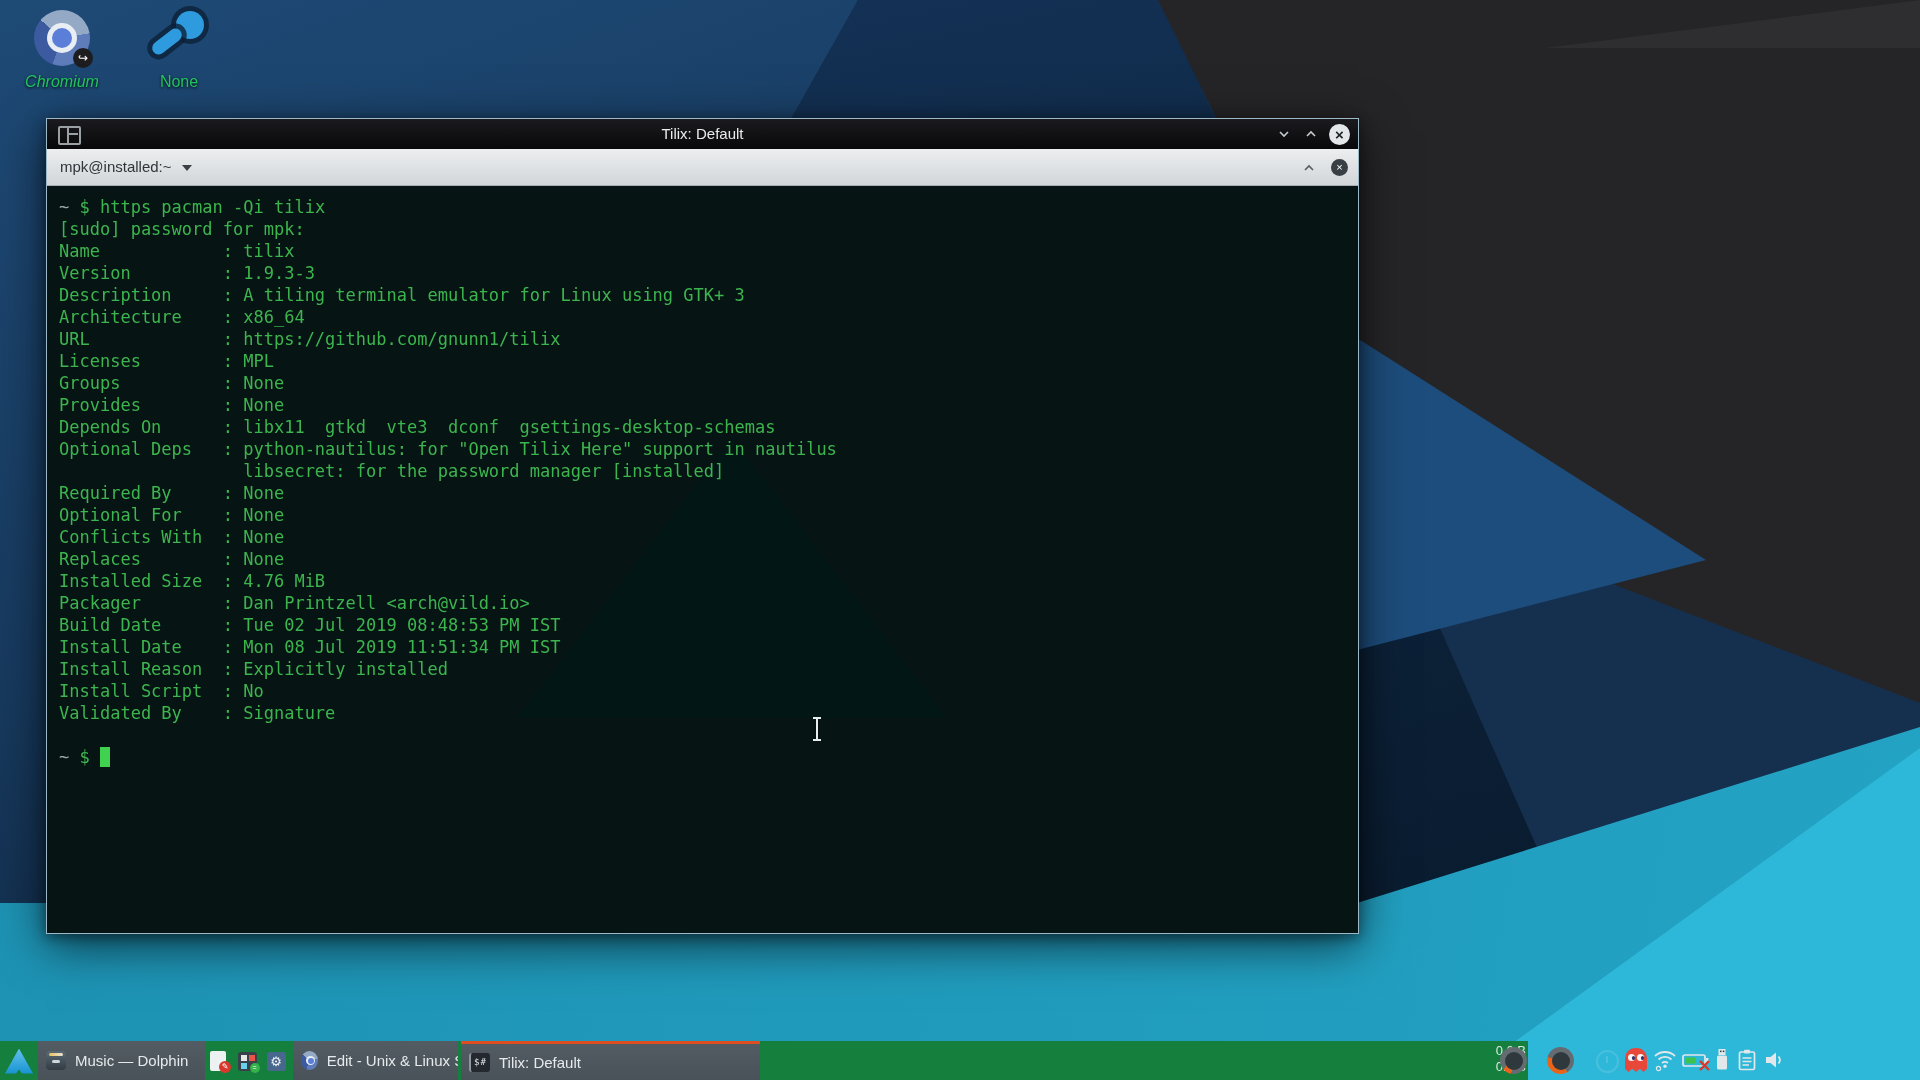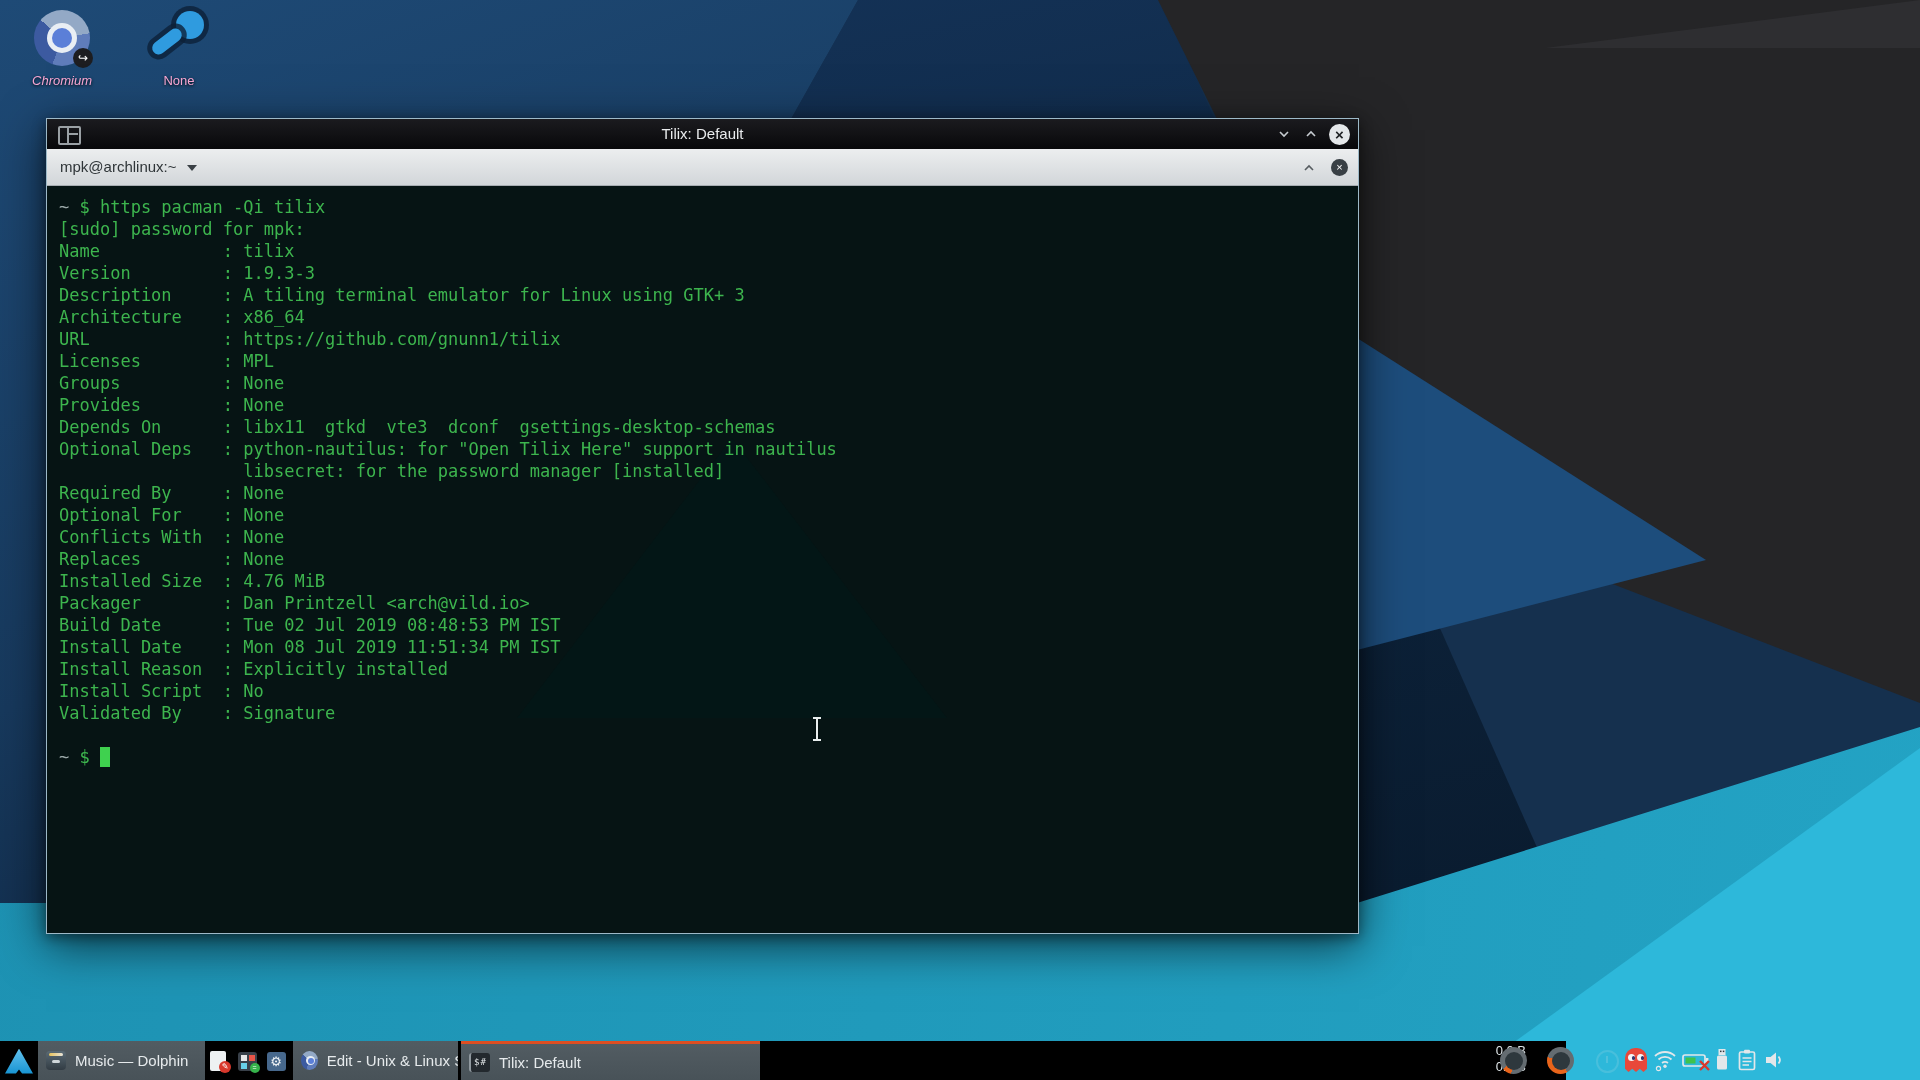--- a/index.html
+++ b/index.html
@@ -13,21 +13,21 @@
     clip-path:polygon(858px 0,1162px 0,1640px 1080px,250px 1080px);}
   .wp-charcoal{background:#252527;clip-path:polygon(1158px 0,1920px 0,1920px 703px,1408px 505px);}
   .wp-charcoal-facet{background:#2e2e31;clip-path:polygon(1545px 48px,1920px 0,1920px 48px);}
   .wp-wedge{background:#1d4d7c;clip-path:polygon(1357px 338px,1706px 560px,1357px 650px);}
   .wp-cyan{background:linear-gradient(100deg,#1d91b2,#23a3c4);
     clip-path:polygon(0 903px,1357px 903px,1920px 727px,1920px 1080px,0 1080px);}
   .wp-cyan-bright{background:#2db8da;clip-path:polygon(1462px 1080px,1920px 748px,1920px 1080px);}
 
   
   .dicon{position:absolute;width:90px;text-align:center;cursor:default;}
-  .dicon-label{margin-top:7px;font-size:13px;color:#f9a8d4;text-shadow:0 1px 3px rgba(0,0,0,.95);}
+  .dicon-label{margin-top:7px;font-size:16px;color:#22c55e;text-shadow:0 1px 3px rgba(0,0,0,.95);}
   .italic{font-style:italic;}
   .chromium-ball{position:relative;margin:0 auto;width:56px;height:56px;border-radius:50%;
     background:conic-gradient(from 200deg,#3c5aa0 0 110deg,#93a9c6 110deg 240deg,#5f7cba 240deg 360deg);}
   .chromium-ball::before{content:"";position:absolute;left:13px;top:13px;width:30px;height:30px;border-radius:50%;background:#e9eef4;}
   .chromium-ball::after{content:"";position:absolute;left:18px;top:18px;width:20px;height:20px;border-radius:50%;background:#5b7fd8;}
   .shortcut-badge{position:absolute;right:-3px;bottom:-2px;width:20px;height:20px;border-radius:50%;
     background:#1d1d20;color:#fff;font-size:12px;line-height:20px;text-align:center;}
   .steam-art{position:relative;margin:0 auto;width:66px;height:58px;}
   .steam-circle{position:absolute;right:8px;top:3px;width:28px;height:28px;border-radius:50%;
     background:#2f9bdf;box-shadow:0 0 0 5px rgba(12,32,56,.8);}
@@ -69,21 +69,21 @@
   .t-dim{color:#9aa8a8;}
   .t-cursor{display:inline-block;width:10px;height:20px;background:#3fd14f;vertical-align:text-bottom;}
 
   
   .ibeam{position:absolute;left:816px;top:718px;width:2px;height:22px;background:#e8eeee;
     box-shadow:0 0 2px rgba(0,0,0,.8);}
   .ibeam::before,.ibeam::after{content:"";position:absolute;left:-3px;width:8px;height:2px;background:#e8eeee;}
   .ibeam::before{top:-1px;} .ibeam::after{bottom:-1px;}
 
   
-  .taskbar{position:absolute;left:0;top:1041px;width:1528px;height:39px;background:#000000;padding-left:38px;}
+  .taskbar{position:absolute;left:0;top:1041px;width:1528px;height:39px;background:#15803d;}
   .start-btn{position:absolute;left:3px;top:5px;width:32px;height:30px;display:flex;align-items:center;justify-content:center;}
   .arch-logo{width:28px;height:25px;background:linear-gradient(#62c1ee,#1793d1);
     clip-path:polygon(50% 0,100% 100%,61% 100%,50% 84%,39% 100%,0 100%);}
   .task-item{position:absolute;top:0;height:39px;background:linear-gradient(#525c62,#485258);
     display:flex;align-items:center;gap:9px;padding-left:8px;box-sizing:border-box;}
   .task-item.active{border-top:3px solid #dd4e22;background:linear-gradient(#57616.8,#4a545a);}
   .task-label{font-size:15px;color:#e6eaec;white-space:nowrap;overflow:hidden;}
   .tk-launcher{position:absolute;top:8px;width:24px;height:24px;display:flex;align-items:center;justify-content:center;}
 
   .icon-dolphin{width:20px;height:19px;border-radius:4px;background:linear-gradient(#5a6a74,#323c44);position:relative;}
@@ -162,21 +162,21 @@
         <div class="tb-btn">
           <svg width="18" height="18" viewBox="0 0 18 18">
             <path d="M5 11 L9 7 L13 11" fill="none" stroke="#c6cbd0" stroke-width="1.6"></path>
           </svg>
         </div>
         <div class="close-circle">×</div>
       </div>
     </div>
 
     <div class="tabbar">
-      <div class="tab-label"><span>mpk@archlinux:~</span><span class="tab-caret"></span></div>
+      <div class="tab-label"><span>mpk@installed:~</span><span class="tab-caret"></span></div>
       <div class="tab-controls">
         <svg width="16" height="16" viewBox="0 0 16 16">
           <path d="M4 10 L8 6 L12 10" fill="none" stroke="#565c60" stroke-width="1.6"></path>
         </svg>
         <div class="tab-close">×</div>
       </div>
     </div>
 
     <div class="term">
       <div class="arch-sil"></div>

